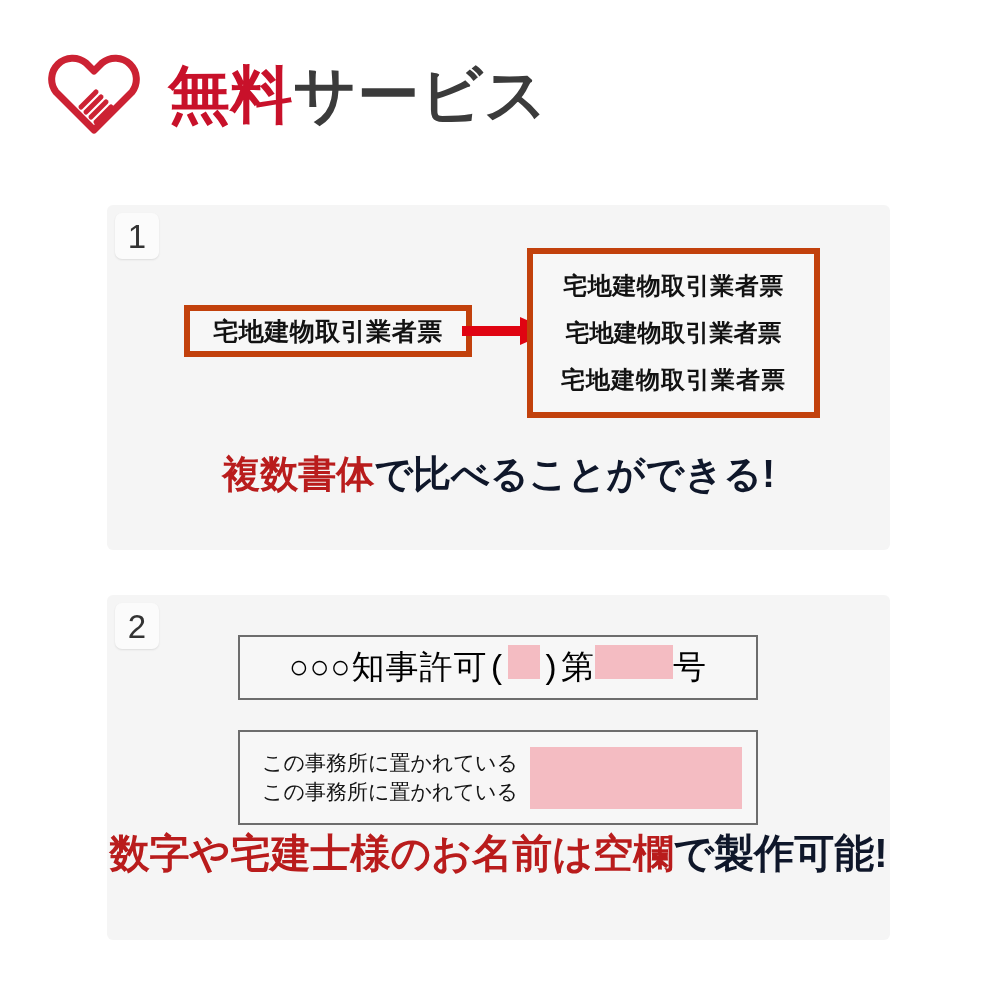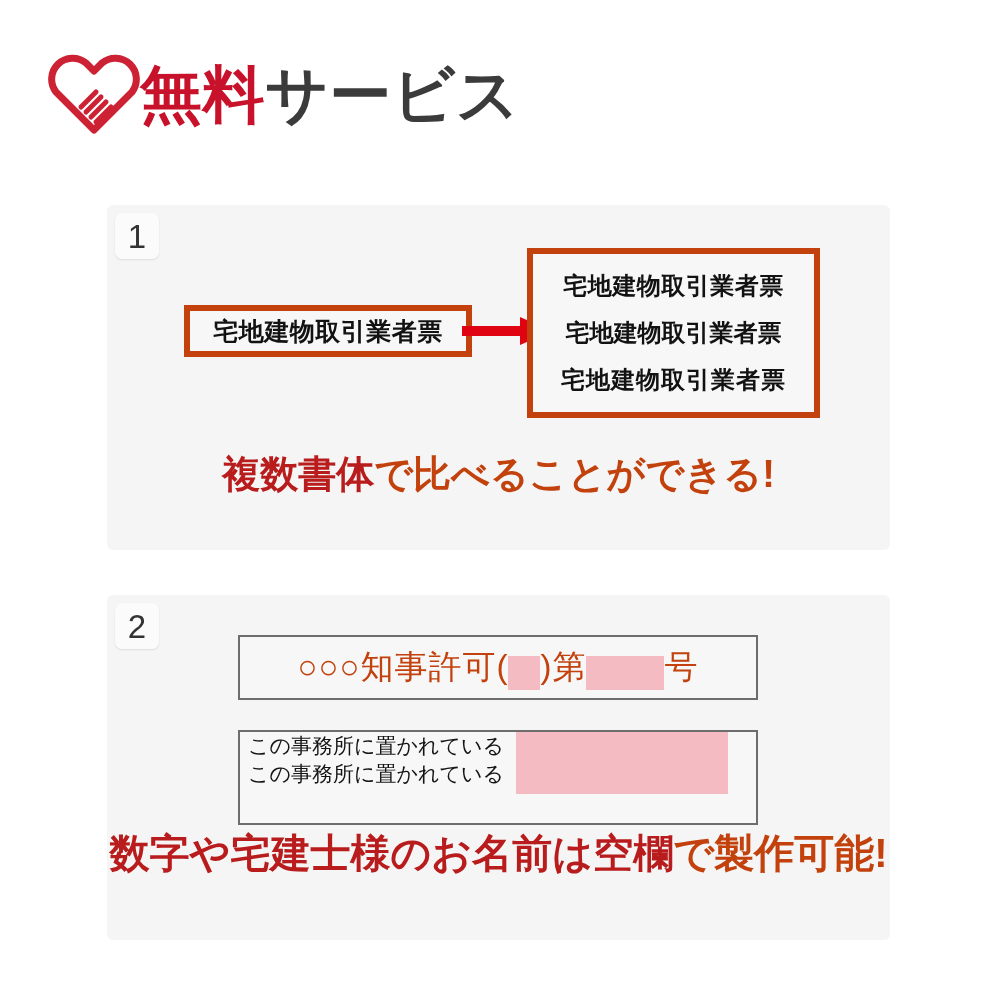--- a/index.html
+++ b/index.html
@@ -15,21 +15,21 @@
     overflow: hidden;
   }
 
   
   #header {
     position: absolute;
     left: 48px;
     top: 52px;
     display: flex;
     align-items: center;
-    gap: 0;
+    gap: 28px;
   }
   #heart-icon { width: 92px; height: 86px; display: block; }
   #title {
     font-size: 62px;
     font-weight: 700;
     letter-spacing: 0.01em;
     line-height: 1;
     white-space: nowrap;
   }
   #title .kw-red { color: #c8112a; }
@@ -120,42 +120,42 @@
     width: 100%;
     text-align: center;
     font-size: 38px;
     font-weight: 700;
     line-height: 1;
     white-space: nowrap;
   }
   #caption-1 { top: 250px; }
   #caption-2 { top: 238px; font-size: 40px; }
   .caption .em  { color: #b91c1c; }
-  .caption .rest { color: #c2410c; }
+  .caption .rest { color: #0f172a; }
 
   
   #permit-box {
     position: absolute;
     left: 131px;
     top: 40px;
     width: 520px;
     height: 65px;
     background: #f7f7f7;
     border: 2px solid #6d6d6d;
     box-sizing: border-box;
     display: flex;
     align-items: center;
     justify-content: center;
   }
   #permit-line {
-    font-family: Liberation Sans, sans-serif;
+    font-family: Liberation Mono, monospace;
     font-size: 33px;
-    color: #c2410c;
-    display: flex;
-    align-items: flex-end;
+    color: #000000;
+    display: flex;
+    align-items: flex-start;
     white-space: nowrap;
     letter-spacing: 1px;
   }
   .blank-sm {
     display: inline-block;
     background: #f4bcc2;
     width: 32px;
     height: 34px;
     vertical-align: middle;
   }
@@ -170,22 +170,22 @@
   #agent-box {
     position: absolute;
     left: 131px;
     top: 135px;
     width: 520px;
     height: 95px;
     background: #f7f7f7;
     border: 2px solid #6d6d6d;
     box-sizing: border-box;
     display: flex;
-    align-items: flex-start;
-    padding-left: 8px;
+    align-items: center;
+    padding-left: 22px;
   }
   #agent-label {
     font-family: "DejaVu Serif", serif;
     font-size: 21px;
     color: #141414;
     line-height: 1.35;
     white-space: nowrap;
   }
   #agent-blank {
     margin-left: 12px;

